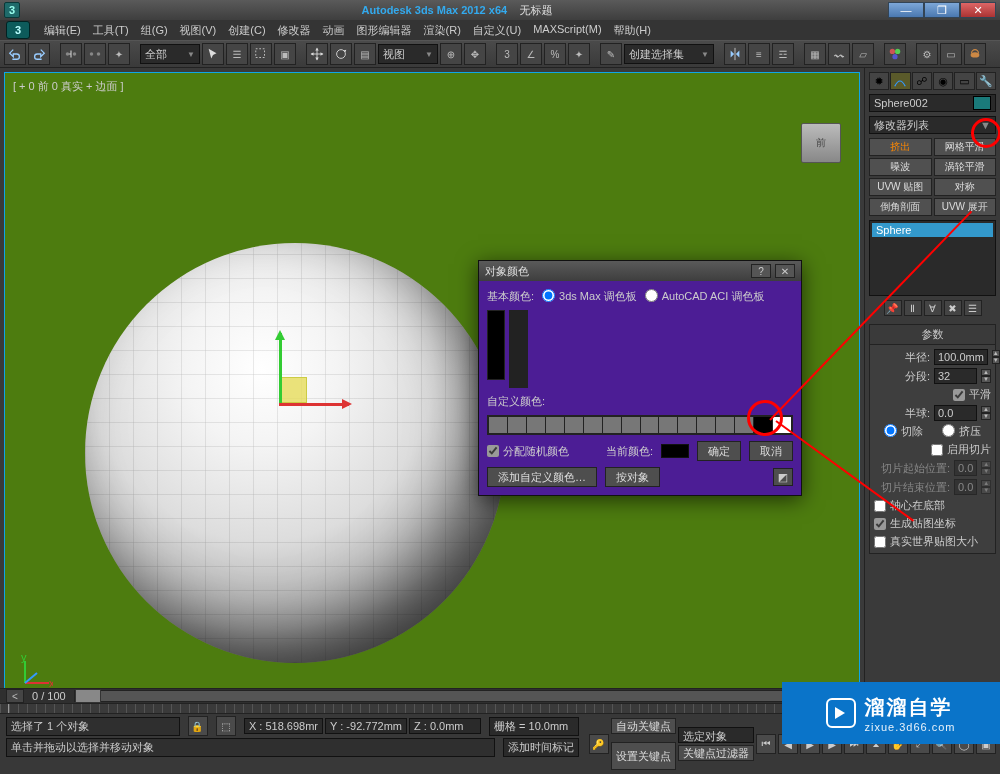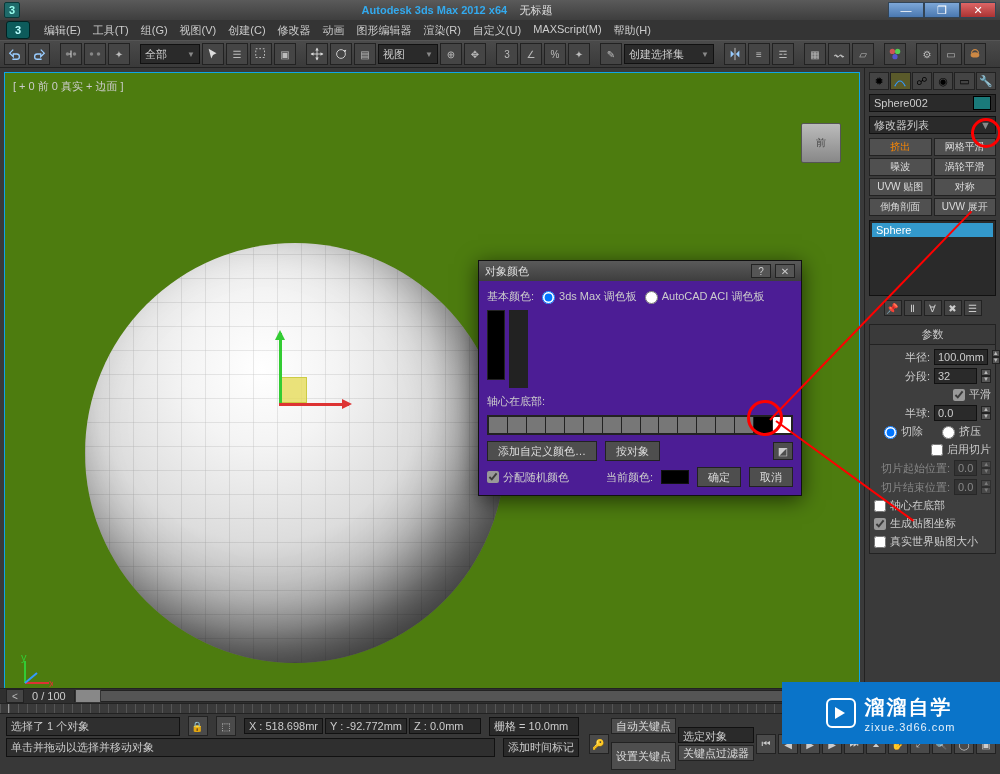--- a/index.html
+++ b/index.html
@@ -70,21 +70,21 @@
 .rollout .rhead{background:#3a3a3a;color:#ccc;text-align:center;padding:2px;border-bottom:1px solid #222;}
 .rollout .rbody{padding:4px;display:flex;flex-direction:column;gap:3px;}
 .prow{display:flex;align-items:center;gap:4px;color:#ccc;}
 .prow .plabel{flex:0 0 auto;text-align:right;min-width:56px;}
 .prow .pval{flex:1;background:#2a2a2a;border:1px solid #111;color:#ccc;padding:1px 3px;display:flex;align-items:center;}
 .prow .spin{width:10px;display:flex;flex-direction:column;}
 .prow .spin div{height:7px;background:#555;border:1px solid #222;font-size:6px;line-height:5px;text-align:center;color:#bbb;}
 .prow.disabled{opacity:0.5;}
 .pchk{display:flex;align-items:center;gap:4px;color:#ccc;}
 .pchk input{accent-color:#999;width:12px;height:12px;}
-.pradio{display:flex;align-items:flex-end;gap:4px;color:#ccc;}
+.pradio{display:flex;align-items:flex-start;gap:4px;color:#ccc;}
 
 
 .dialog{position:absolute;left:478px;top:260px;width:324px;background:#4c1d95;border:1px solid #111;box-shadow:0 4px 20px rgba(0,0,0,0.6);}
 .dialog .dtitle{height:20px;background:linear-gradient(#5a5a5a,#3e3e3e);display:flex;align-items:center;padding:0 6px;color:#ddd;}
 .dialog .dtitle .dtxt{flex:1;}
 .dialog .dtitle .dbtn{width:20px;height:14px;background:#555;border:1px solid #222;color:#ccc;display:flex;align-items:center;justify-content:center;margin-left:4px;font-size:10px;}
 .dialog .dbody{padding:8px;display:flex;flex-direction:column;gap:6px;color:#ccc;}
 .paletterow{display:flex;align-items:center;gap:8px;}
 .palette{display:grid;grid-template-columns:repeat(16,1fr);gap:1px;border:1px solid #222;padding:1px;background:#222;}
 .palette .sw{height:14px;cursor:pointer;}
@@ -510,55 +510,55 @@
           <div class="sw" style="background: rgb(68, 68, 68);"></div>
           <div class="sw" style="background: rgb(102, 34, 34);"></div>
           <div class="sw" style="background: rgb(102, 68, 34);"></div>
           <div class="sw" style="background: rgb(102, 102, 34);"></div>
           <div class="sw" style="background: rgb(68, 102, 34);"></div>
           <div class="sw" style="background: rgb(34, 102, 68);"></div>
           <div class="sw" style="background: rgb(34, 102, 102);"></div>
           <div class="sw" style="background: rgb(34, 68, 102);"></div>
         </div>
     </div>
-    <div>轴心在底部:</div>
+    <div>自定义颜色:</div>
     <div class="custrow">
       <div class="csw"></div>
       <div class="csw"></div>
       <div class="csw"></div>
       <div class="csw"></div>
       <div class="csw"></div>
       <div class="csw"></div>
       <div class="csw"></div>
       <div class="csw"></div>
       <div class="csw"></div>
       <div class="csw"></div>
       <div class="csw"></div>
       <div class="csw"></div>
       <div class="csw"></div>
       <div class="csw"></div>
       <div class="csw black"></div>
       <div class="csw white"></div>
-    </div>
-    <div class="dlg-row">
-      <div class="dlg-btn">添加自定义颜色…</div>
-      <div class="dlg-btn">按对象</div>
-      <div style="flex:1"></div>
-      <div class="dlg-mini">◩</div>
     </div>
     <div class="dlg-row">
       <label class="pchk">
           <input type="checkbox" checked="" style="">
           <span>分配随机颜色</span>
         </label>
       <div style="flex:1"></div>
       <span>当前颜色:</span>
       <div class="cur-sw"></div>
       <div class="dlg-btn">确定</div>
       <div class="dlg-btn">取消</div>
+    </div>
+    <div class="dlg-row">
+      <div class="dlg-btn">添加自定义颜色…</div>
+      <div class="dlg-btn">按对象</div>
+      <div style="flex:1"></div>
+      <div class="dlg-mini">◩</div>
     </div>
   </div>
 </div>
 
 <div class="red-circle" style="left:971px;top:118px;width:30px;height:30px;"></div>
 <div class="red-circle" style="left:747px;top:400px;width:36px;height:36px;"></div>
 <div class="red-line" style="left:770px;top:419px;width:290px;transform:rotate(-46deg);"></div>
 <div class="red-line" style="left:776px;top:420px;width:170px;transform:rotate(36deg);"></div>
 
 <div class="footer">

